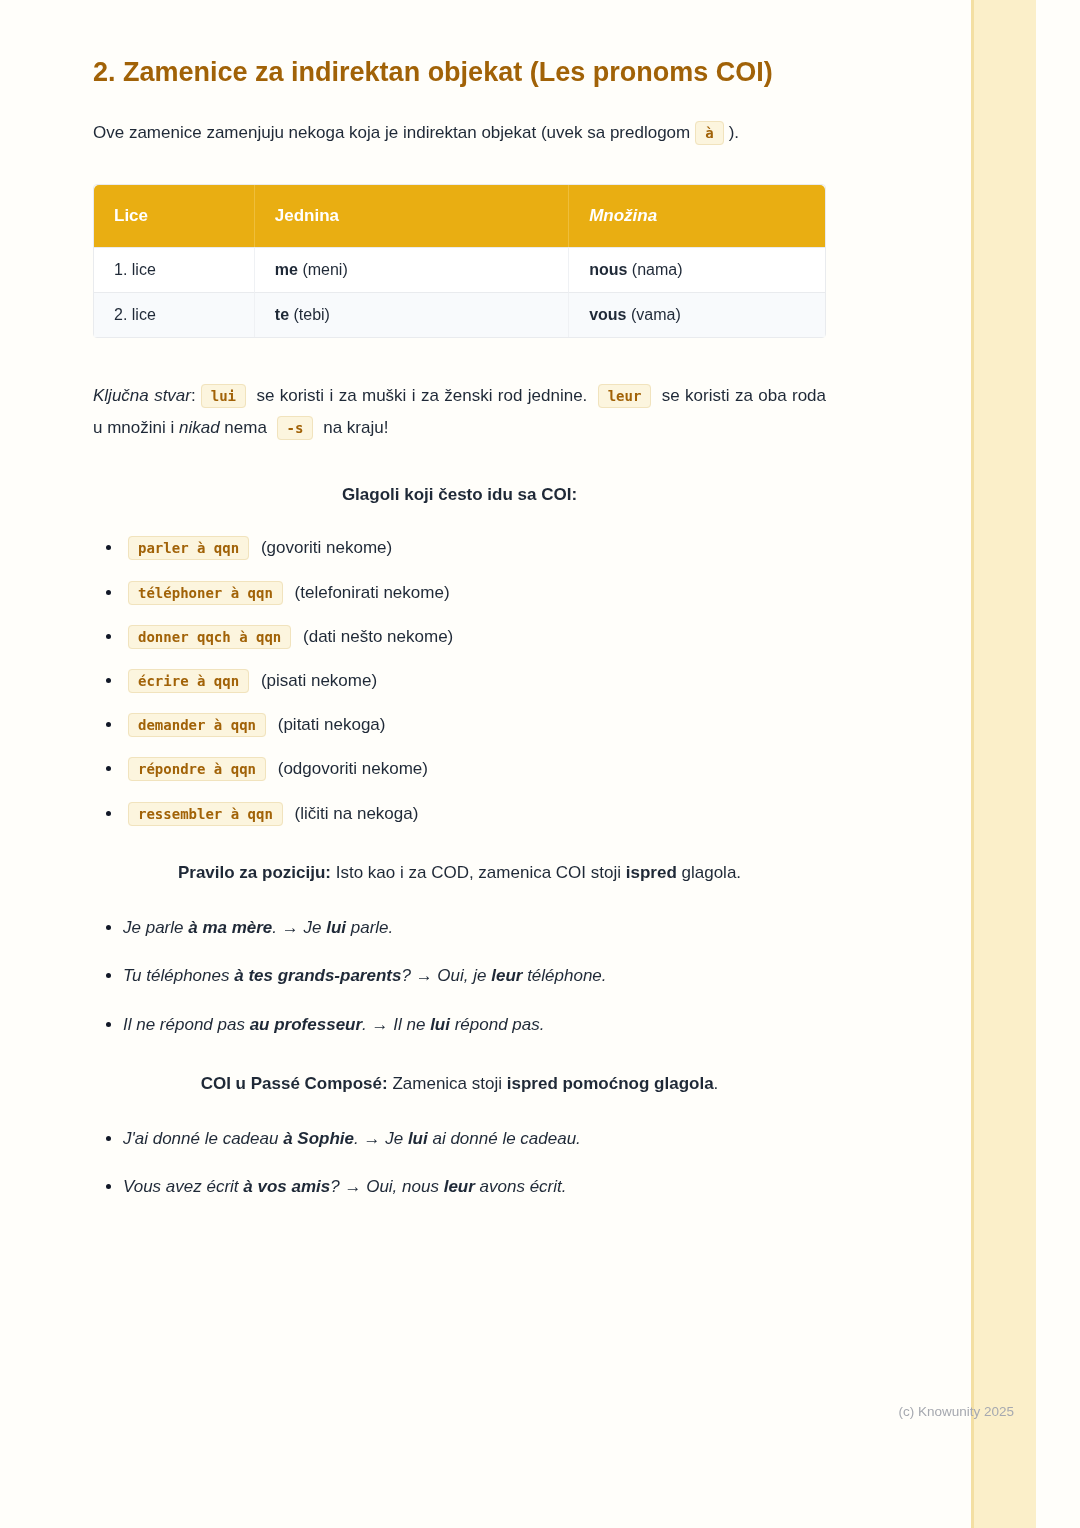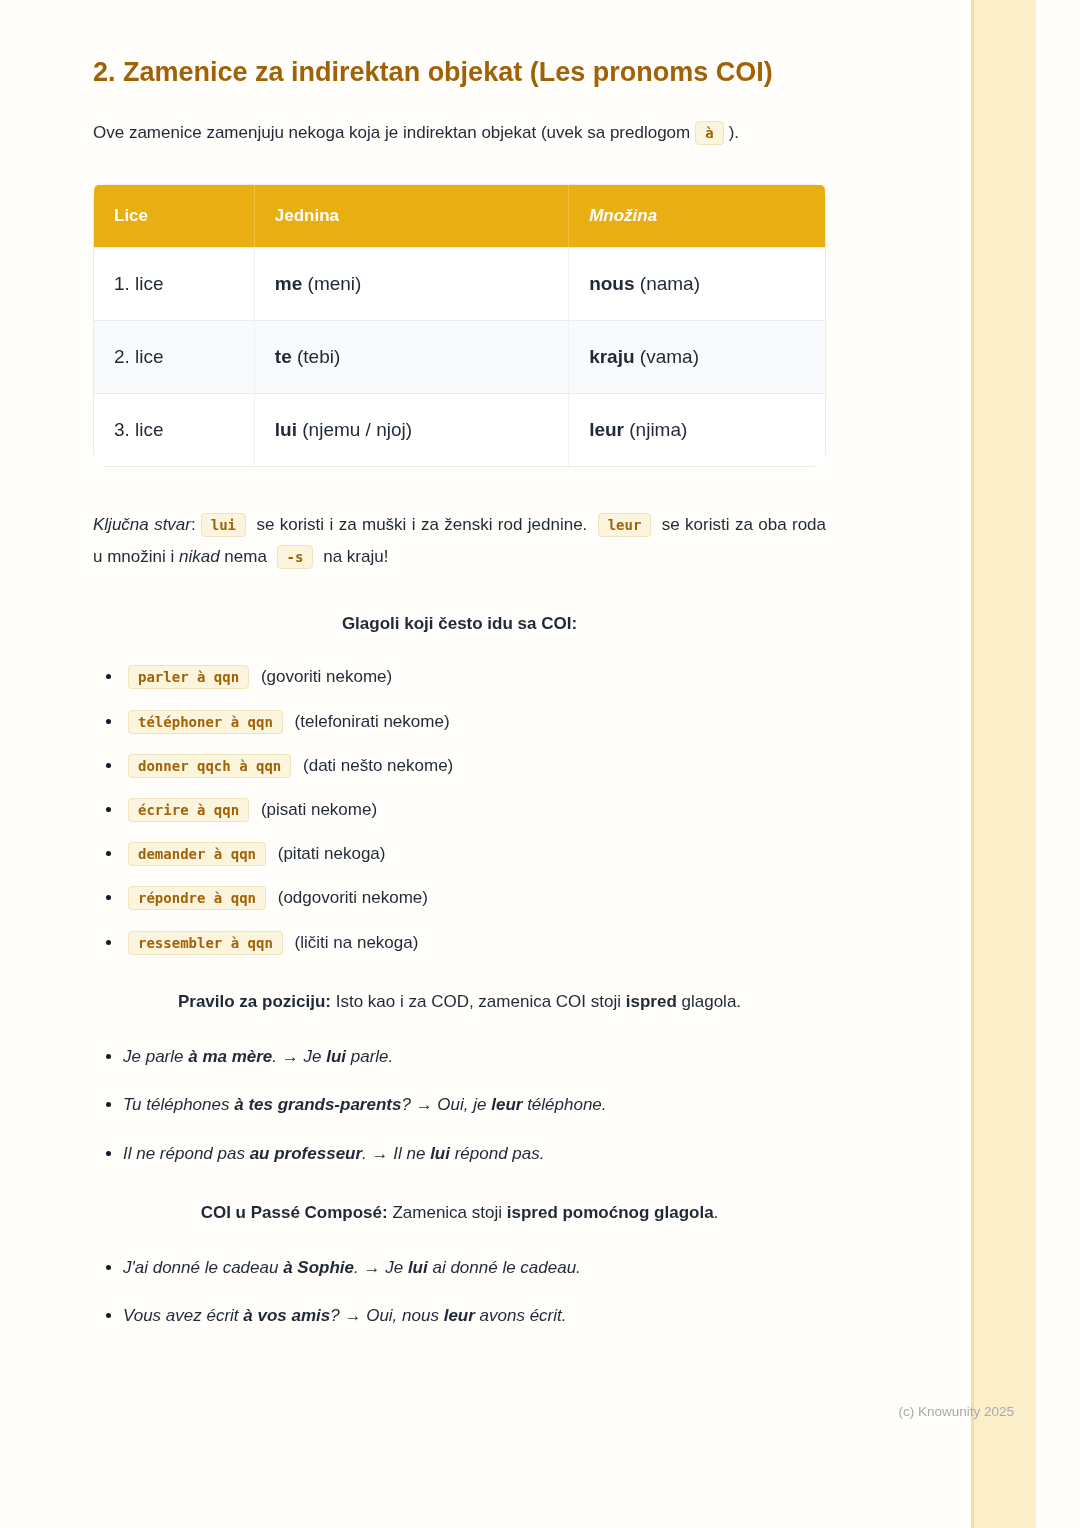--- a/index.html
+++ b/index.html
@@ -44,34 +44,34 @@
     padding:3px 9px;
     margin:0 5px;
     white-space:nowrap;
   }
   
   .coi-table{
     width:100%;
     border-collapse:separate;border-spacing:0;
     margin:2px 0 42px 0;
     border:1px solid #E9EBEE;
-    border-radius:14px;
+    border-radius:4px;
   }
   .coi-table th{
     background:#E9AE12;color:#FFFFFF;
     font-weight:700;font-size:17px;text-align:left;
     padding:21px 20px;
     border-right:1px solid #EFBE3A;
   }
   .coi-table th:last-child{border-right:none;font-style:italic;}
   .coi-table th:first-child{border-top-left-radius:5px;}
   .coi-table th:last-child{border-top-right-radius:5px;}
   .coi-table td{
-    font-size:19px;
-    padding:25px 20px;
+    font-size:16px;
+    padding:13px 20px;
     background:#FFFFFF;
     border-top:1px solid #E9EBEE;
     border-right:1px solid #EFF1F4;
   }
   .coi-table td:last-child{border-right:none;}
   .coi-table tbody tr:nth-child(2) td{background:#F8FAFC;}
   .coi-table col.c1{width:22%;}
   .coi-table col.c2{width:43%;}
   .coi-table col.c3{width:35%;}
   
@@ -113,26 +113,21 @@
       </thead>
       <tbody>
         <tr>
           <td>1. lice</td>
           <td><span class="seg-b">me</span><span class="seg-n"> (meni)</span></td>
           <td><span class="seg-b">nous</span><span class="seg-n"> (nama)</span></td>
         </tr>
         <tr>
           <td>2. lice</td>
           <td><span class="seg-b">te</span><span class="seg-n"> (tebi)</span></td>
-          <td><span class="seg-b">kraju</span><span class="seg-n"> (vama)</span></td>
-        </tr>
-        <tr>
-          <td>3. lice</td>
-          <td><span class="seg-b">lui</span><span class="seg-n"> (njemu / njoj)</span></td>
-          <td><span class="seg-b">leur</span><span class="seg-n"> (njima)</span></td>
+          <td><span class="seg-b">vous</span><span class="seg-n"> (vama)</span></td>
         </tr>
       </tbody>
     </table>
 
     <p class="para justify"><span class="seg-i">Ključna stvar</span><span class="seg-n">:</span><span class="seg-c">lui</span><span class="seg-n"> se koristi i za muški i za ženski rod jednine. </span><span class="seg-c">leur</span><span class="seg-n"> se koristi za oba roda u množini i </span><span class="seg-i">nikad</span><span class="seg-n"> nema </span><span class="seg-c">-s</span><span class="seg-n"> na kraju!</span></p>
 
     <p class="para bold-head">Glagoli koji često idu sa COI:</p>
 
     <ul class="list verb-list">
       <li><span class="seg-c">parler à qqn</span><span class="verb-desc"> (govoriti nekome)</span></li>

